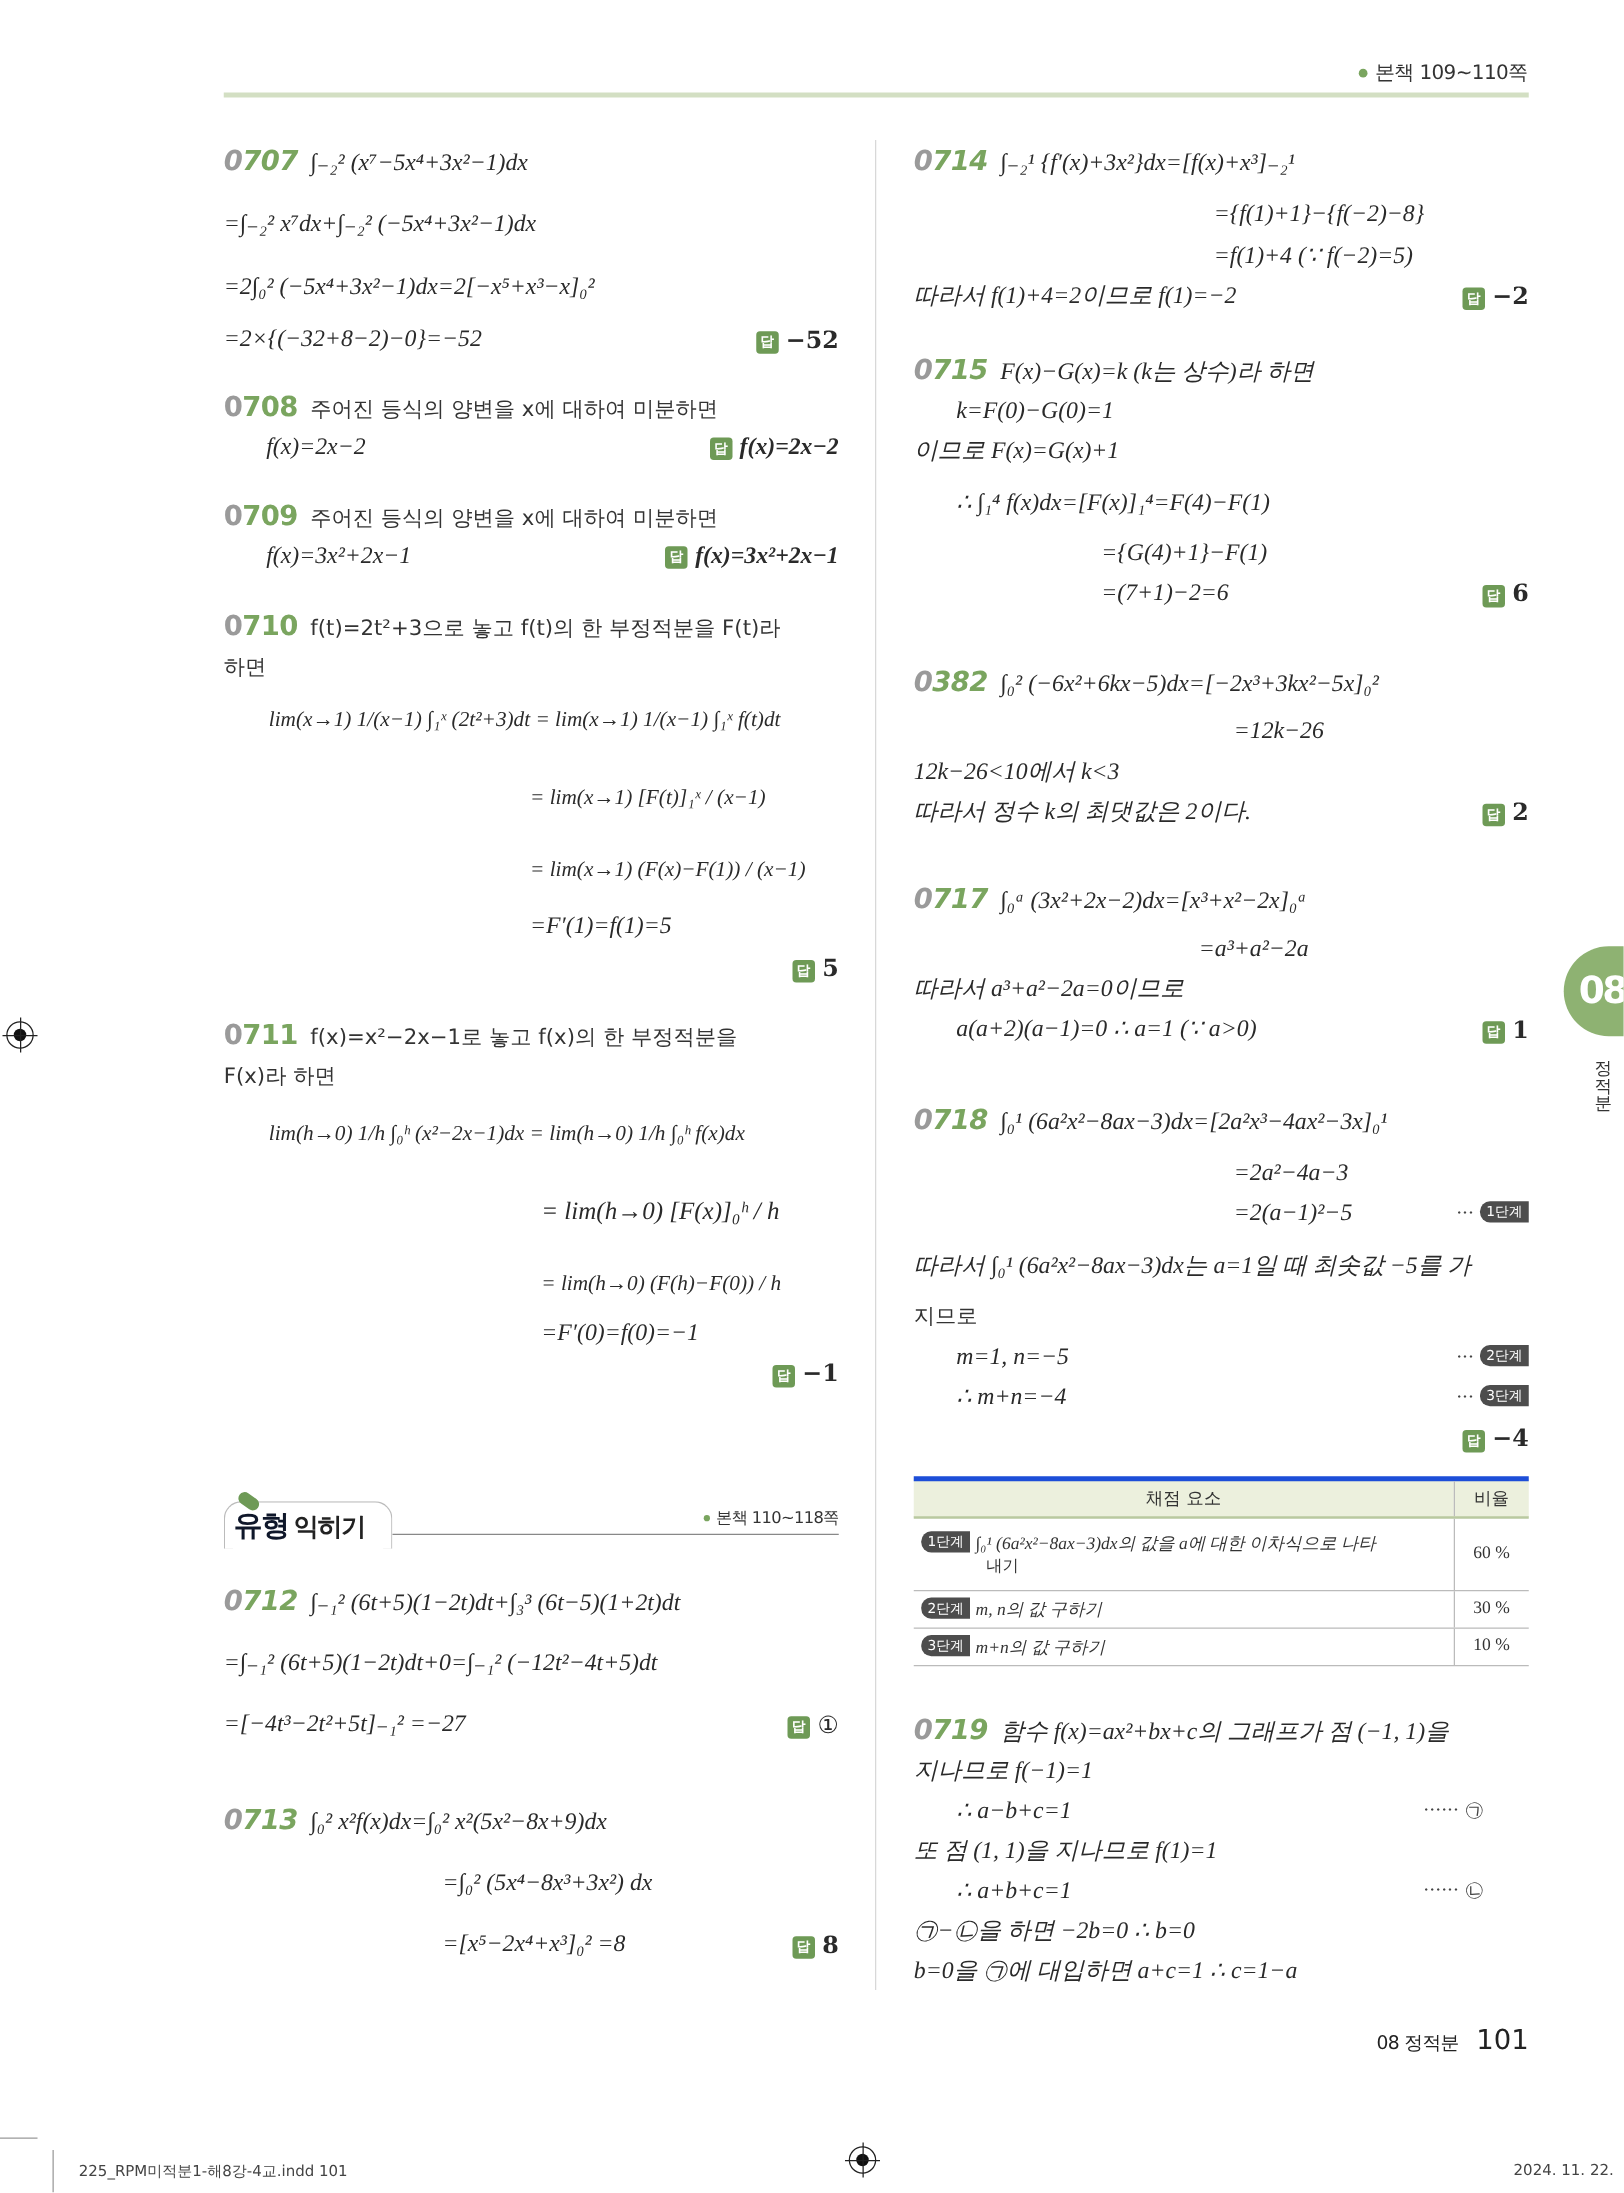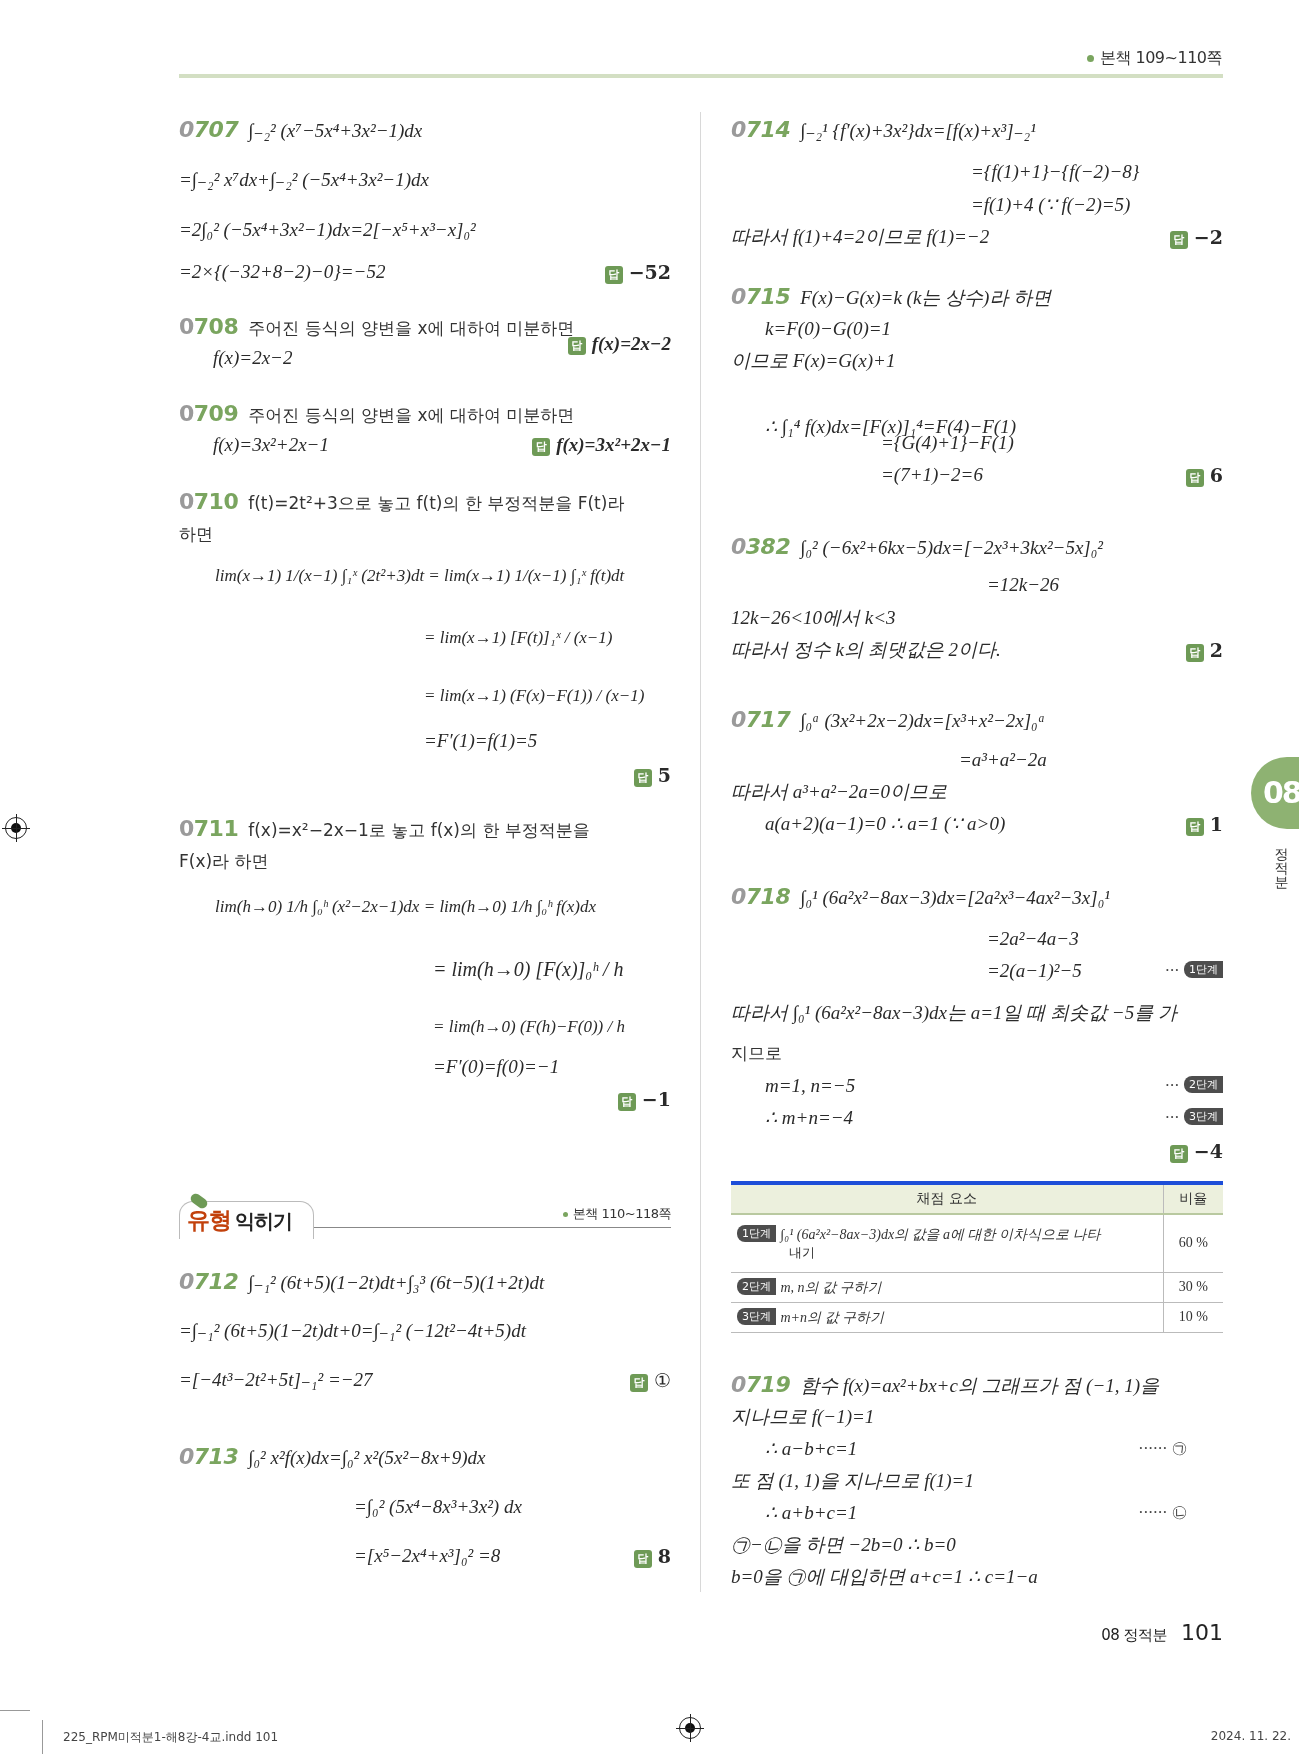--- a/index.html
+++ b/index.html
@@ -27,21 +27,21 @@
   .ans-badge { display: inline-block; width: 18px; height: 18px; background: #6e9a56; color: #fff; border-radius: 3px; font-family: "DejaVu Sans", sans-serif; font-size: 11px; font-weight: bold; text-align: center; line-height: 18px; vertical-align: 1px; margin-right: 6px; font-style: normal; }
 
   .step-tag { display: inline-block; background: #4d4d4d; color: #fff; font-family: "DejaVu Sans", sans-serif; font-size: 11px; padding: 1px 5px; border-radius: 8px 0 0 8px; line-height: 15px; vertical-align: 2px; font-style: normal; }
   .step-right { position: absolute; right: 0; white-space: nowrap; font-size: 15px; color: #444; }
 
   
   .section-head { position: absolute; left: 179px; top: 1197px; width: 492px; height: 44px; }
   .section-tab { position: absolute; left: 0; top: 4px; height: 38px; width: 135px; border: 1px solid #bbb; border-bottom: none; border-radius: 14px 14px 0 0; }
   .section-tab .pill { position: absolute; left: 10px; top: -6px; width: 18px; height: 10px; background: #6e9a56; border-radius: 5px; transform: rotate(35deg); }
   .section-title { position: absolute; left: 8px; top: 8px; font-family: "DejaVu Sans", sans-serif; font-weight: bold; font-size: 23px; letter-spacing: -1px; }
-  .section-title .g { color: #c2410c; }
+  .section-title .g { color: #0f172a; }
   .section-title .k { color: #222; font-size: 20px; margin-left: 4px; }
   .section-line { position: absolute; left: 135px; right: 0; top: 30px; height: 1px; background: #888; }
   .section-ref { position: absolute; right: 0; top: 8px; font-family: "DejaVu Sans", sans-serif; font-size: 13px; color: #333; letter-spacing: -0.5px; }
   .section-ref .dot { display: inline-block; width: 5px; height: 5px; border-radius: 50%; background: #7aa55f; margin-right: 5px; vertical-align: middle; }
 
   
   .score-table { position: absolute; left: 731px; top: 1181px; width: 492px; border-collapse: collapse; font-size: 14px; }
   .score-table th { background: #ecf0dd; border-top: 4px solid #1d4ed8; border-bottom: 2px solid #b9c9a0; font-family: "DejaVu Sans", sans-serif; font-weight: normal; font-size: 14px; height: 31px; color: #333; }
   .score-table th.r, .score-table td.r { border-left: 1px solid #bbb; width: 60px; text-align: center; }
   .score-table td { border-bottom: 1px solid #bbb; padding: 4px 6px; vertical-align: middle; color: #333; }
@@ -85,21 +85,21 @@
     <div class="line math" style="top:117px;"><span class="pnum"><span class="first">0</span><span>707</span></span><span>∫₋₂² (x⁷−5x⁴+3x²−1)dx</span></div>
     <div class="line math" style="top:167px;">=∫₋₂² x⁷dx+∫₋₂² (−5x⁴+3x²−1)dx</div>
     <div class="line math" style="top:217px;">=2∫₀² (−5x⁴+3x²−1)dx=2[−x⁵+x³−x]₀²</div>
     <div class="line math" style="top:259px;">=2×{(−32+8−2)−0}=−52</div>
     <div class="ans" style="top:259px;"><span class="ans-badge">답</span><span>−52</span></div>
   </div>
 
   <div>
     <div class="line" style="top:314px;"><span class="pnum"><span class="first">0</span><span>708</span></span><span class="kr">주어진 등식의 양변을 x에 대하여 미분하면</span></div>
     <div class="line math" style="top:345px; left:34px;">f(x)=2x−2</div>
-    <div class="ans math" style="top:331px;"><span class="ans-badge">답</span><span>f(x)=2x−2</span></div>
+    <div class="ans math" style="top:345px;"><span class="ans-badge">답</span><span>f(x)=2x−2</span></div>
   </div>
 
   <div>
     <div class="line" style="top:401px;"><span class="pnum"><span class="first">0</span><span>709</span></span><span class="kr">주어진 등식의 양변을 x에 대하여 미분하면</span></div>
     <div class="line math" style="top:432px; left:34px;">f(x)=3x²+2x−1</div>
     <div class="ans math" style="top:432px;"><span class="ans-badge">답</span><span>f(x)=3x²+2x−1</span></div>
   </div>
 
   <div>
     <div class="line" style="top:489px;"><span class="pnum"><span class="first">0</span><span>710</span></span><span class="kr">f(t)=2t²+3으로 놓고 f(t)의 한 부정적분을 F(t)라</span></div>
@@ -155,21 +155,21 @@
     <div class="line math" style="top:159px; left:240px;">={f(1)+1}−{f(−2)−8}</div>
     <div class="line math" style="top:192px; left:240px;">=f(1)+4 (∵ f(−2)=5)</div>
     <div class="line math" style="top:224px;">따라서 f(1)+4=2이므로      f(1)=−2</div>
     <div class="ans" style="top:224px;"><span class="ans-badge">답</span><span>−2</span></div>
   </div>
 
   <div>
     <div class="line math" style="top:284px;"><span class="pnum"><span class="first">0</span><span>715</span></span><span>F(x)−G(x)=k (k는 상수)라 하면</span></div>
     <div class="line math" style="top:316px; left:34px;">k=F(0)−G(0)=1</div>
     <div class="line math" style="top:348px;">이므로      F(x)=G(x)+1</div>
-    <div class="line math" style="top:390px; left:34px;margin-top:24px;">∴ ∫₁⁴ f(x)dx=[F(x)]₁⁴=F(4)−F(1)</div>
+    <div class="line math" style="top:390px; left:34px;">∴ ∫₁⁴ f(x)dx=[F(x)]₁⁴=F(4)−F(1)</div>
     <div class="line math" style="top:430px; left:150px;">={G(4)+1}−F(1)</div>
     <div class="line math" style="top:462px; left:150px;">=(7+1)−2=6</div>
     <div class="ans" style="top:462px;"><span class="ans-badge">답</span><span>6</span></div>
   </div>
 
   <div>
     <div class="line math" style="top:534px;"><span class="pnum"><span class="first">0</span><span>382</span></span><span>∫₀² (−6x²+6kx−5)dx=[−2x³+3kx²−5x]₀²</span></div>
     <div class="line math" style="top:572px; left:256px;">=12k−26</div>
     <div class="line math" style="top:605px;font-style:italic;">12k−26&lt;10에서      k&lt;3</div>
     <div class="line math" style="top:637px;">따라서 정수 k의 최댓값은 2이다.</div>

